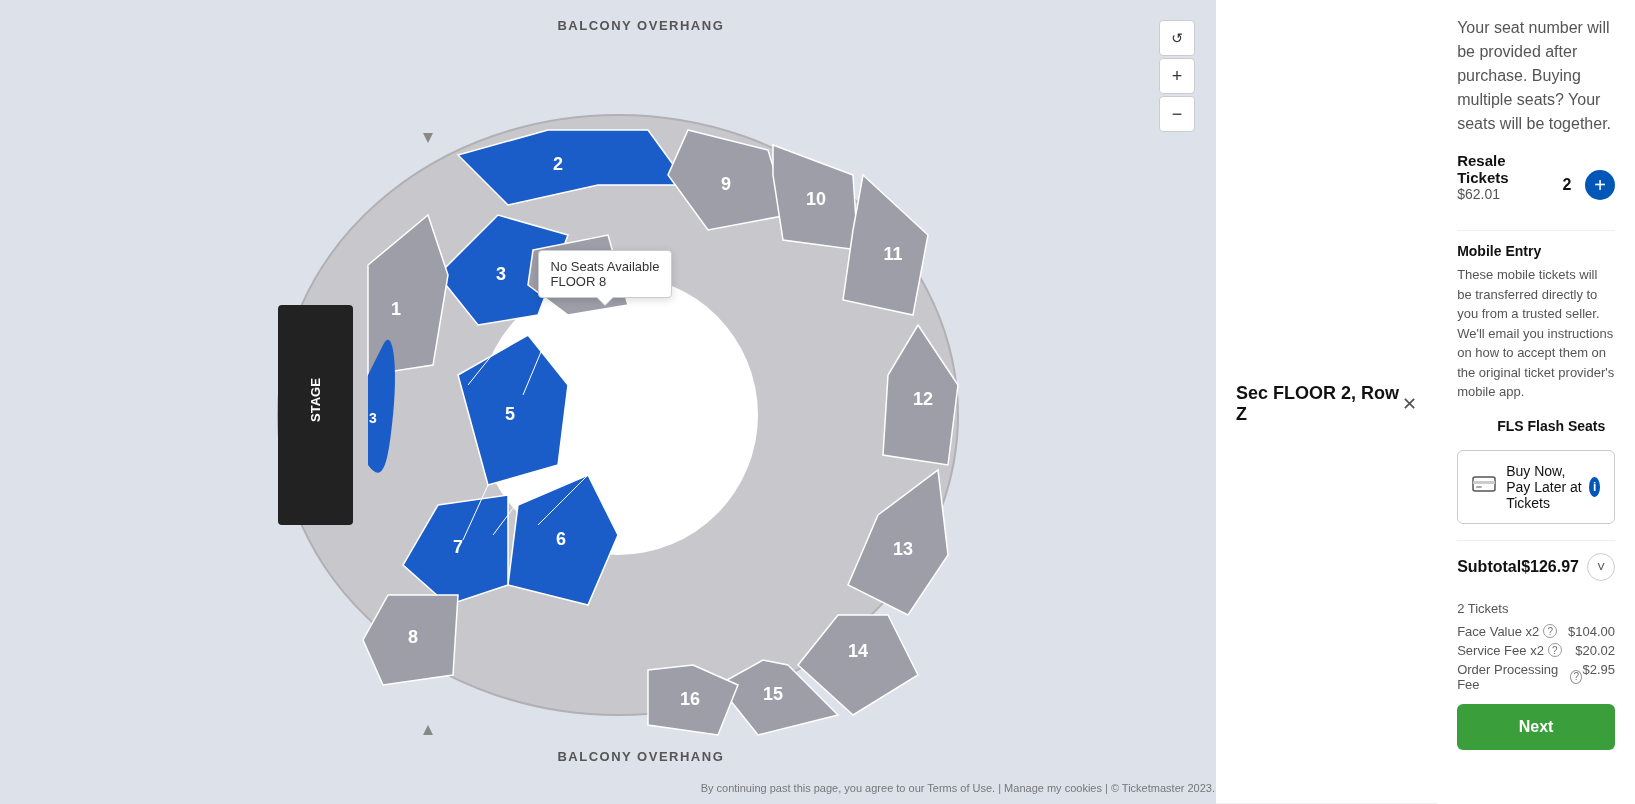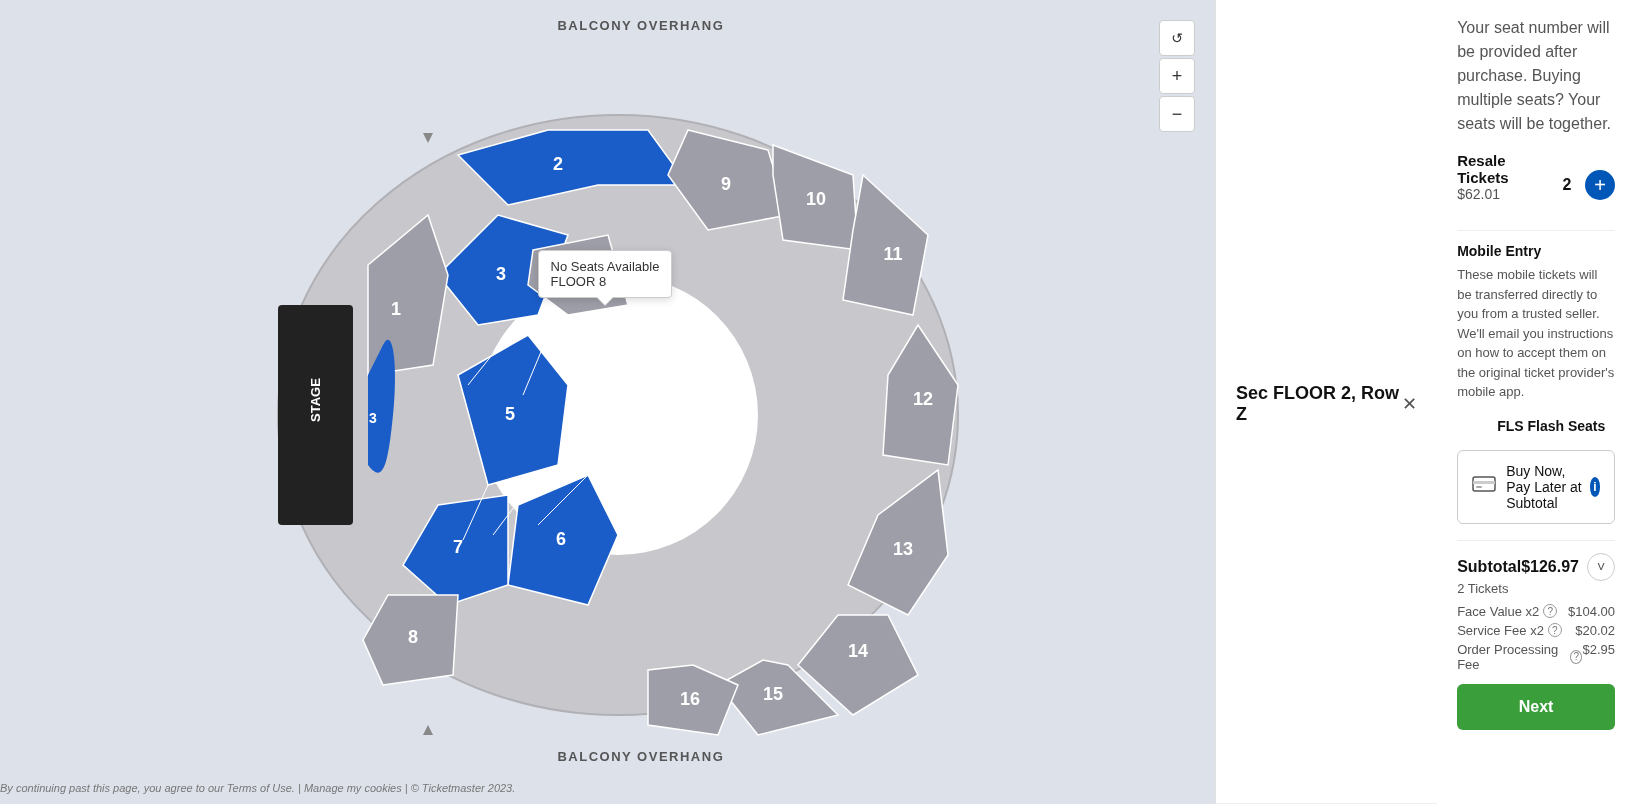--- a/index.html
+++ b/index.html
@@ -31,24 +31,23 @@
       text-transform: uppercase;
       position: absolute;
     }
     .balcony-top { top: 18px; left: 50%; transform: translateX(-30%); }
     .balcony-bottom { bottom: 40px; left: 50%; transform: translateX(-30%); }
 
     .footer-text {
       position: absolute;
       bottom: 10px;
       left: 0; right: 0;
-      text-align: left;
+      text-align: right;
       font-size: 11px;
       color: #777;
-      font-style: italic;
     }
 
     
     .zoom-controls {
       position: absolute;
       top: 20px;
       right: 20px;
       display: flex;
       flex-direction: column;
       gap: 2px;
@@ -272,21 +271,21 @@
     }
 
     .subtotal-section {
       border-top: 1px solid #eee;
       padding-top: 12px;
     }
     .subtotal-row {
       display: flex;
       align-items: center;
       justify-content: space-between;
-      margin-bottom: 0;
+      margin-bottom: 20px;
     }
     .subtotal-label {
       font-size: 16px;
       font-weight: 700;
       color: #111;
     }
     .subtotal-amount {
       font-size: 16px;
       font-weight: 700;
       color: #111;
@@ -499,21 +498,21 @@
     <div class="buy-now-box">
       <div class="buy-now-inner">
         <span class="buy-now-icon">
           
           <svg width="24" height="18" viewBox="0 0 24 18" fill="none">
             <rect x="1" y="2" width="22" height="14" rx="2" stroke="#555" stroke-width="1.5" fill="none"></rect>
             <rect x="1" y="6" width="22" height="3" fill="#ccc"></rect>
             <rect x="4" y="11" width="6" height="2" rx="1" fill="#aaa"></rect>
           </svg>
         </span>
-        <span class="buy-now-text">Buy Now, Pay Later at Subtotal</span>
+        <span class="buy-now-text">Buy Now, Pay Later at Tickets</span>
       </div>
       <div class="info-icon">i</div>
     </div>
 
     <div class="subtotal-section">
       <div class="subtotal-row">
         <span class="subtotal-label">Subtotal</span>
         <div class="subtotal-right">
           <span class="subtotal-amount">$126.97</span>
           <button class="subtotal-toggle">

